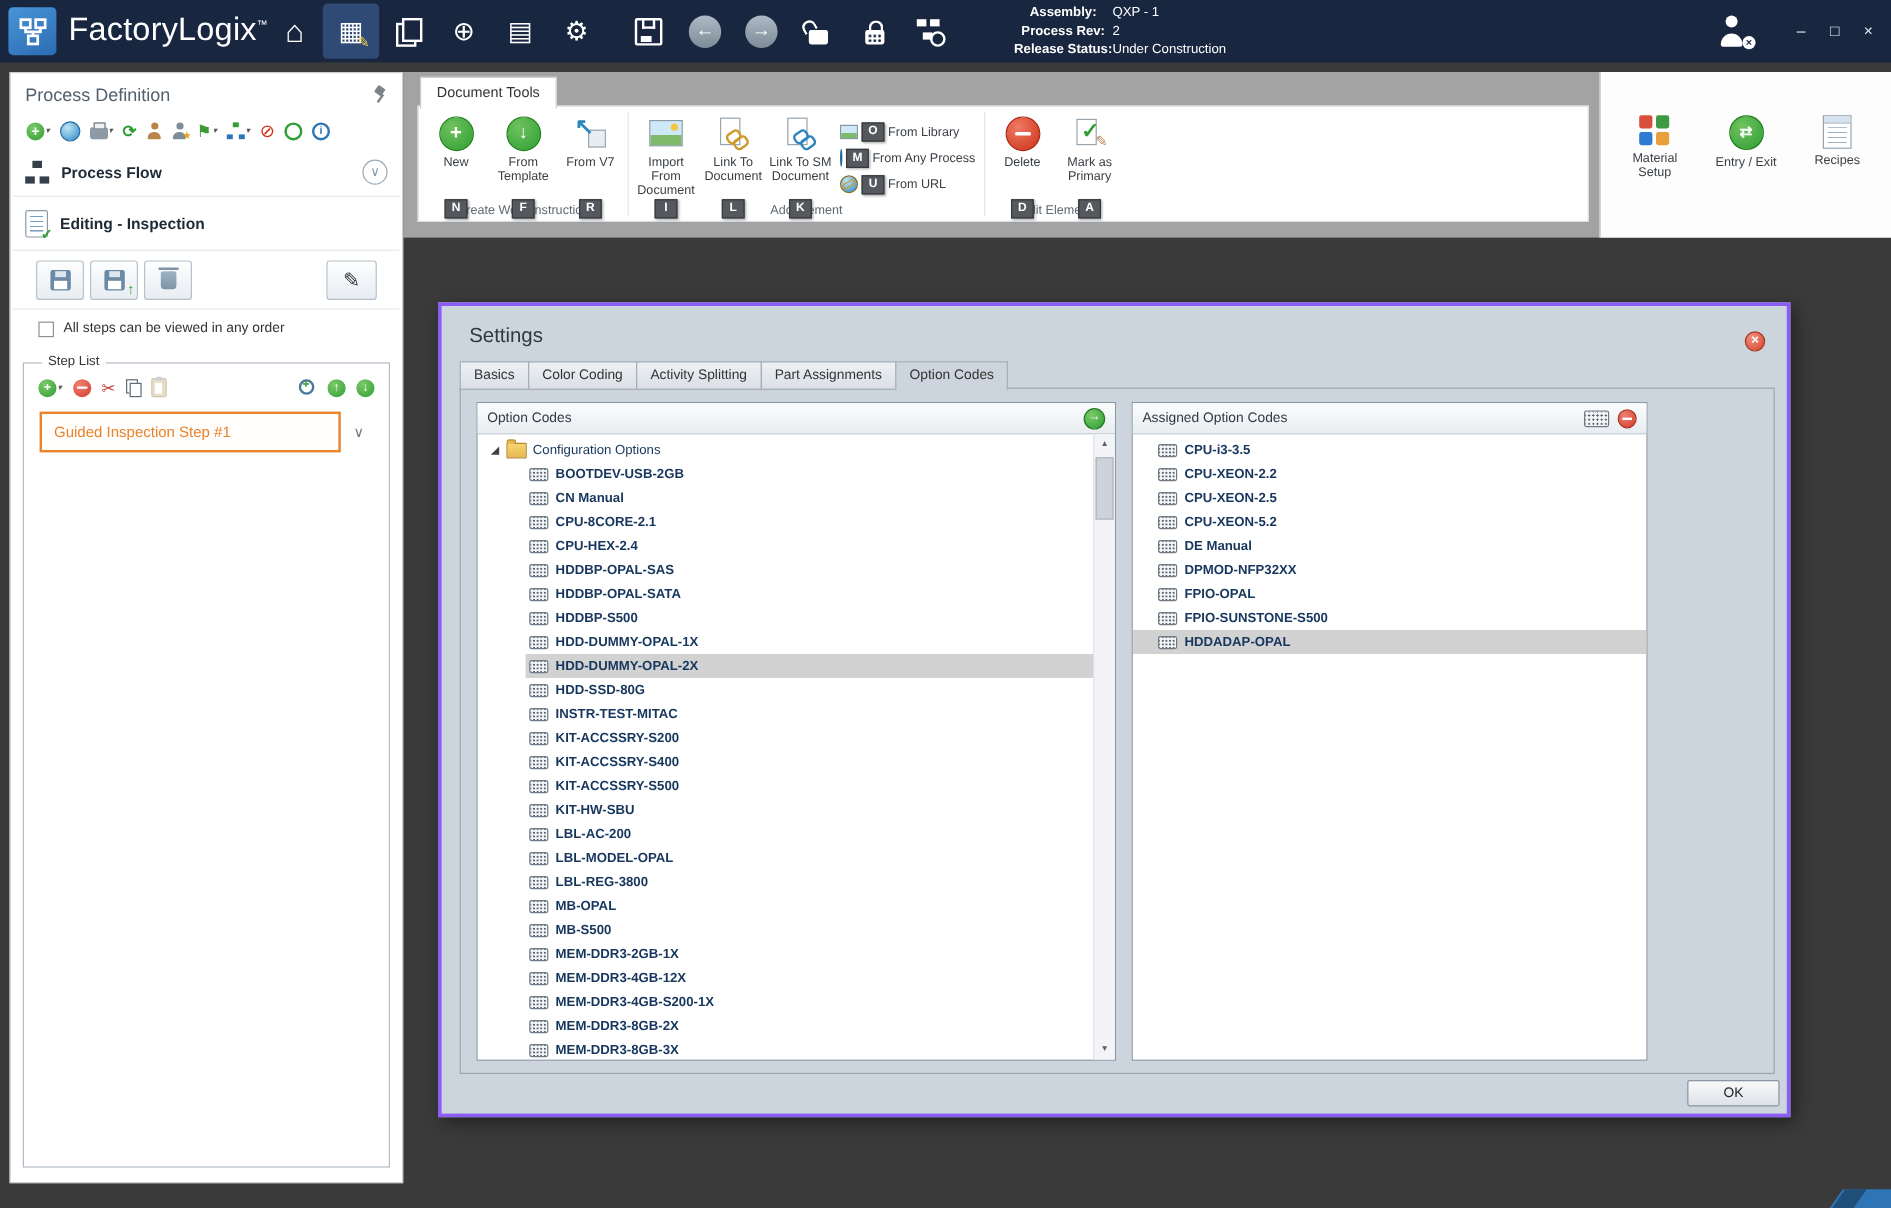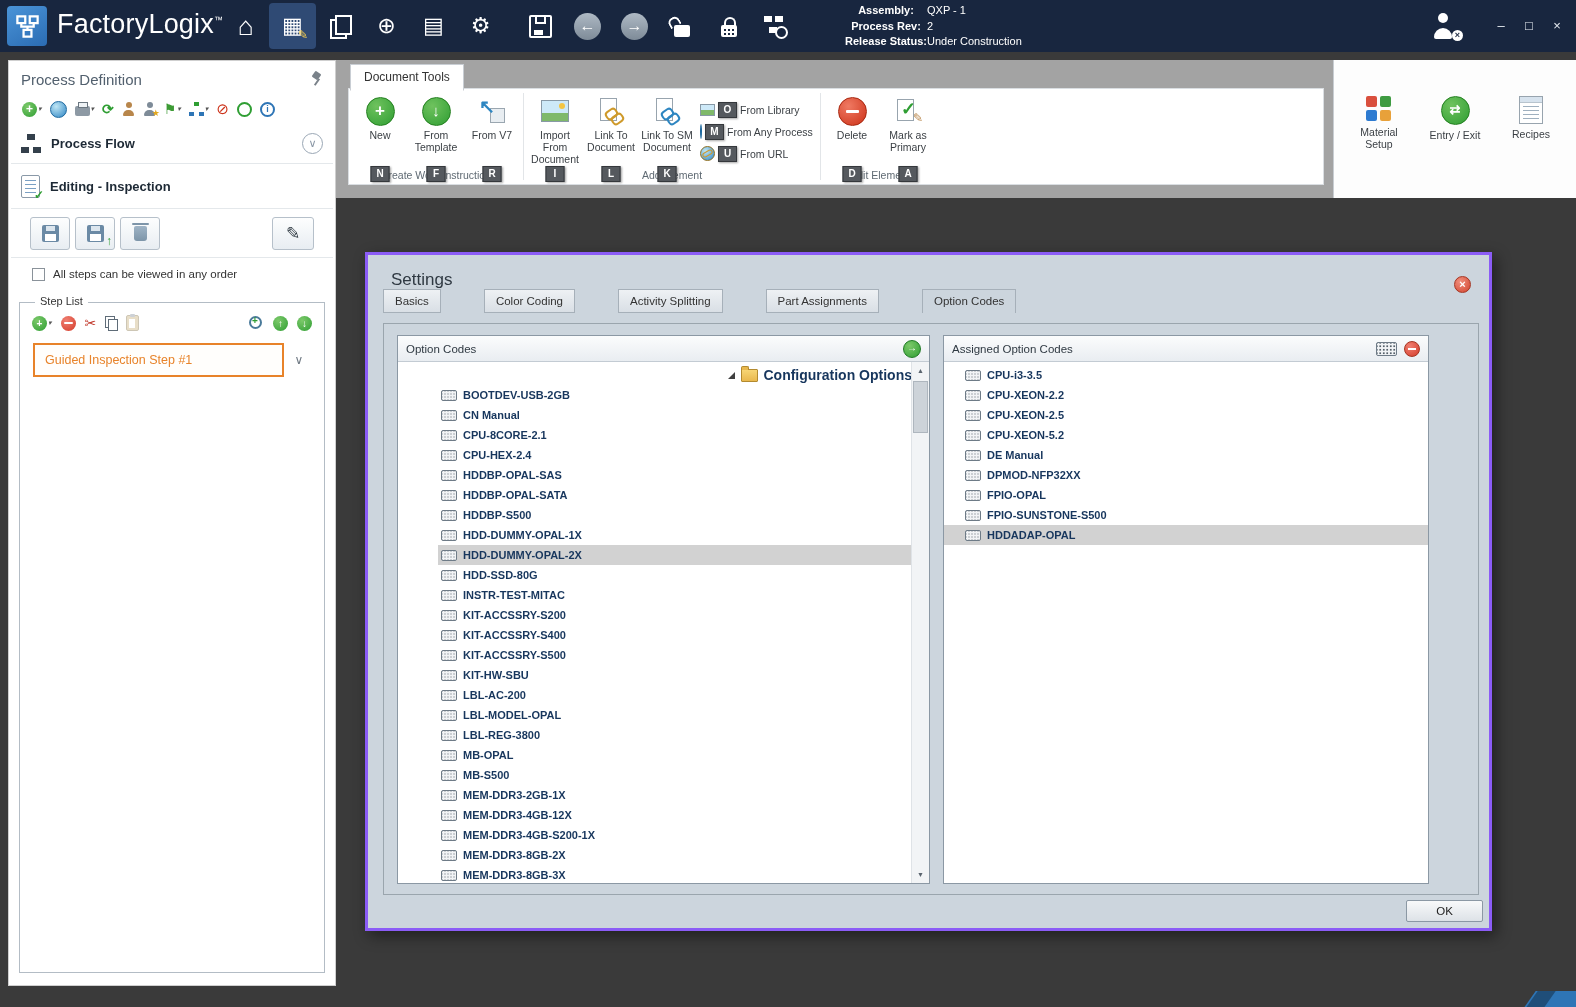--- a/index.html
+++ b/index.html
@@ -185,41 +185,41 @@
   .ic-recipes::after{content:"";position:absolute;left:3px;top:9px;right:3px;bottom:3px;
                      background:repeating-linear-gradient(#9fb0bf 0 1px,transparent 1px 4px);}
 
   
   .dialog{position:absolute;left:365px;top:252px;width:1127px;height:679px;background:#ccd5dd;
           border:3px solid #8b5cf6;box-sizing:border-box;box-shadow:4px 5px 14px rgba(0,0,0,.45);}
   .dlg-title{position:absolute;left:23px;top:15px;font-size:17px;color:#2f3942;}
   .dlg-close{position:absolute;right:18px;top:21px;width:17px;height:17px;border-radius:50%;cursor:default;
              background:radial-gradient(circle at 35% 30%,#f08f7d,#d2452f);border:1px solid #a53522;box-sizing:border-box;
              color:#fff;font:bold 11px/15px "Liberation Sans",sans-serif;text-align:center;}
-  .dlg-tabs{position:absolute;left:15px;top:34px;display:flex;z-index:2;gap:44px;}
+  .dlg-tabs{position:absolute;left:15px;top:46px;display:flex;z-index:2;}
   .dtab{height:22px;line-height:22px;padding:0 11px;font-size:11.5px;color:#333;margin-right:-1px;
         background:linear-gradient(#eef1f4,#d9dfe5);border:1px solid #a6b0b9;cursor:default;}
   .dtab.selected{background:#ccd5dd;height:23px;border-bottom:none;position:relative;z-index:3;}
   .dlg-content{position:absolute;left:15px;top:68px;width:1096px;height:572px;border:1px solid #9aa5ad;background:#ccd5dd;box-sizing:border-box;}
   .pnl{position:absolute;top:11px;height:549px;background:#fff;border:1px solid #8b98a4;box-sizing:border-box;}
-  .pnl-left{left:13px;width:533px;} .pnl-right{left:559px;width:486px;}
+  .pnl-left{left:13px;width:533px;} .pnl-right{left:559px;width:430px;}
   .pnl-head{height:26px;background:linear-gradient(#fbfcfd,#e9edf1);border-bottom:1px solid #c3cbd3;
             display:flex;align-items:center;gap:7px;padding:0 8px;font-size:11.5px;color:#2f3942;box-sizing:border-box;}
   .btn-go{width:16px;height:16px;border-radius:50%;border:1px solid #1f7a23;color:#fff;text-align:center;cursor:default;
           background:radial-gradient(circle at 35% 30%,#7cc96a,#2f9e33);font:bold 10px/14px "Liberation Sans",sans-serif;}
   .btn-minus{width:16px;height:16px;border-radius:50%;border:1px solid #a53522;position:relative;cursor:default;
              background:radial-gradient(circle at 35% 30%,#f08072,#d43b2a);box-sizing:border-box;}
   .btn-minus::after{content:"";position:absolute;left:3px;top:6px;width:8px;height:2px;background:#fff;}
   .kbd{width:14px;height:9px;border:1px solid #6e7b87;border-radius:2px;background:#f2f4f6;flex:none;
        background-image:radial-gradient(circle,#55606a .7px,transparent .9px);background-size:3px 3px;background-position:1.5px 1.5px;}
   .kbd.big{width:19px;height:12px;background-size:3.5px 3.5px;}
   .kbd-btn{display:flex;align-items:center;}
   .tree-area{position:absolute;left:0;top:26px;right:17px;bottom:0;overflow:hidden;padding-top:3px;}
   .tree-root{height:20px;display:flex;align-items:center;gap:5px;padding-left:11px;
-             font-weight:bold;font-size:14px;color:var(--item_text_navy,#17365D);justify-content:flex-end;}
+             font-weight:normal;font-size:11px;color:var(--item_text_navy,#17365D);}
   .expander{width:0;height:0;border-left:7px solid transparent;border-bottom:7px solid #404040;margin-right:1px;}
   .folder{width:15px;height:11px;background:linear-gradient(#f7d574,#e9b84e);border:1px solid #b38a2f;border-radius:1px;position:relative;flex:none;}
   .folder::before{content:"";position:absolute;left:-1px;top:-4px;width:6px;height:3px;background:#e9b84e;border:1px solid #b38a2f;border-bottom:none;border-radius:2px 2px 0 0;}
   .tree-row{height:20px;display:flex;align-items:center;gap:6px;margin-left:40px;padding-left:3px;
             font-weight:bold;font-size:11px;color:var(--item_text_navy,#17365D);cursor:default;}
   .tree-row.selected{background:var(--selection_gray,#D2D2D2);}
   .as-list{position:absolute;left:0;top:26px;right:0;bottom:0;padding-top:3px;overflow:hidden;}
   .as-row{height:20px;display:flex;align-items:center;gap:6px;padding-left:21px;
           font-weight:bold;font-size:11px;color:var(--item_text_navy,#17365D);cursor:default;}
   .as-row.selected{background:var(--selection_gray,#D2D2D2);}

